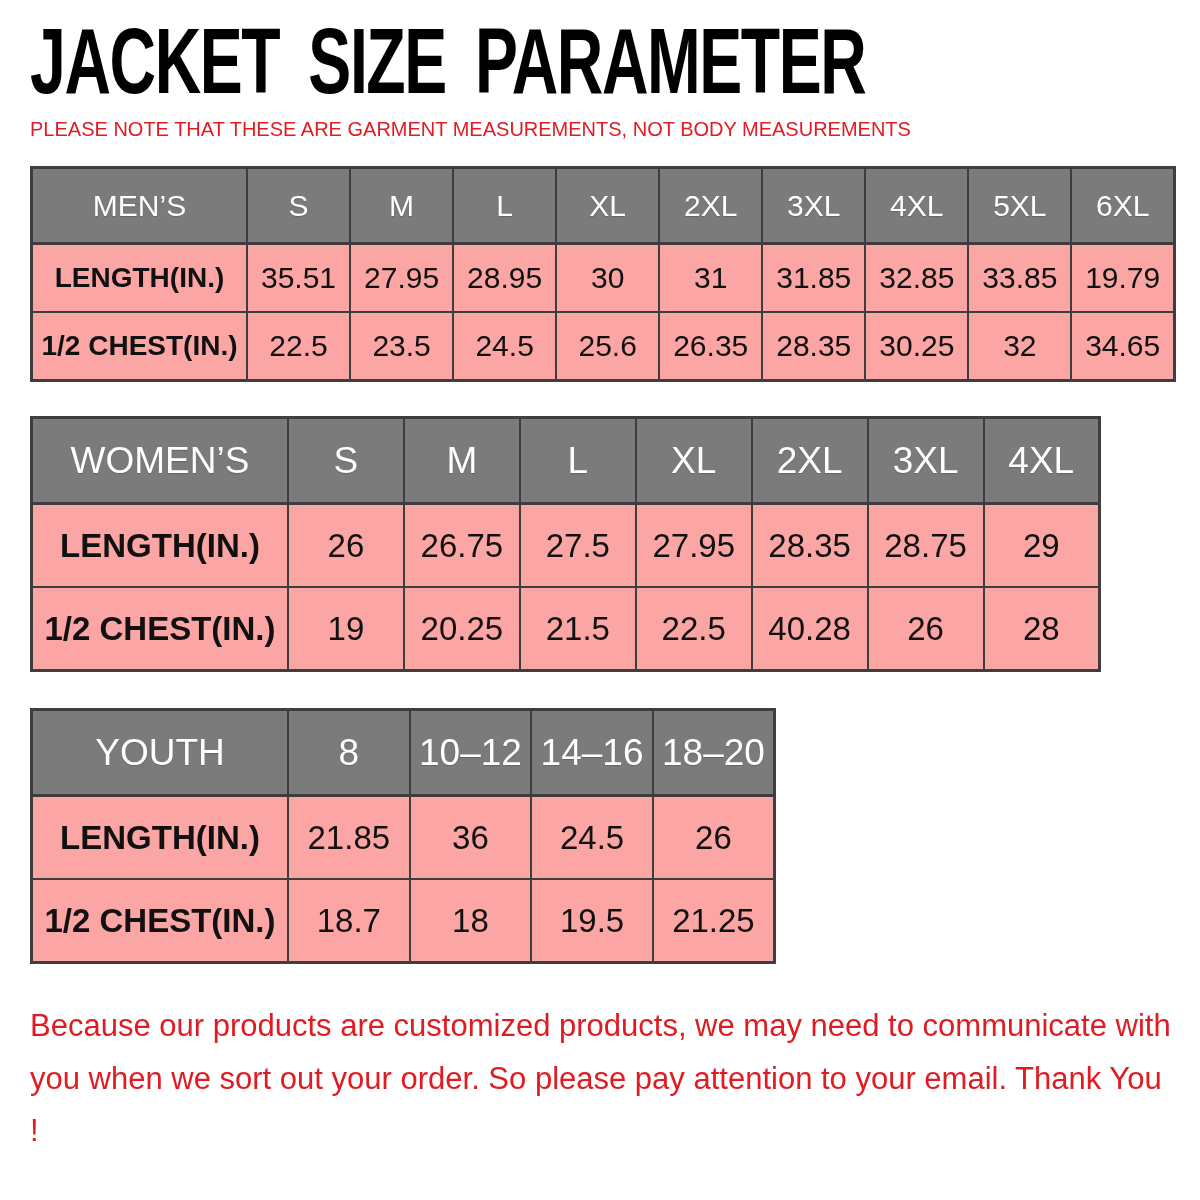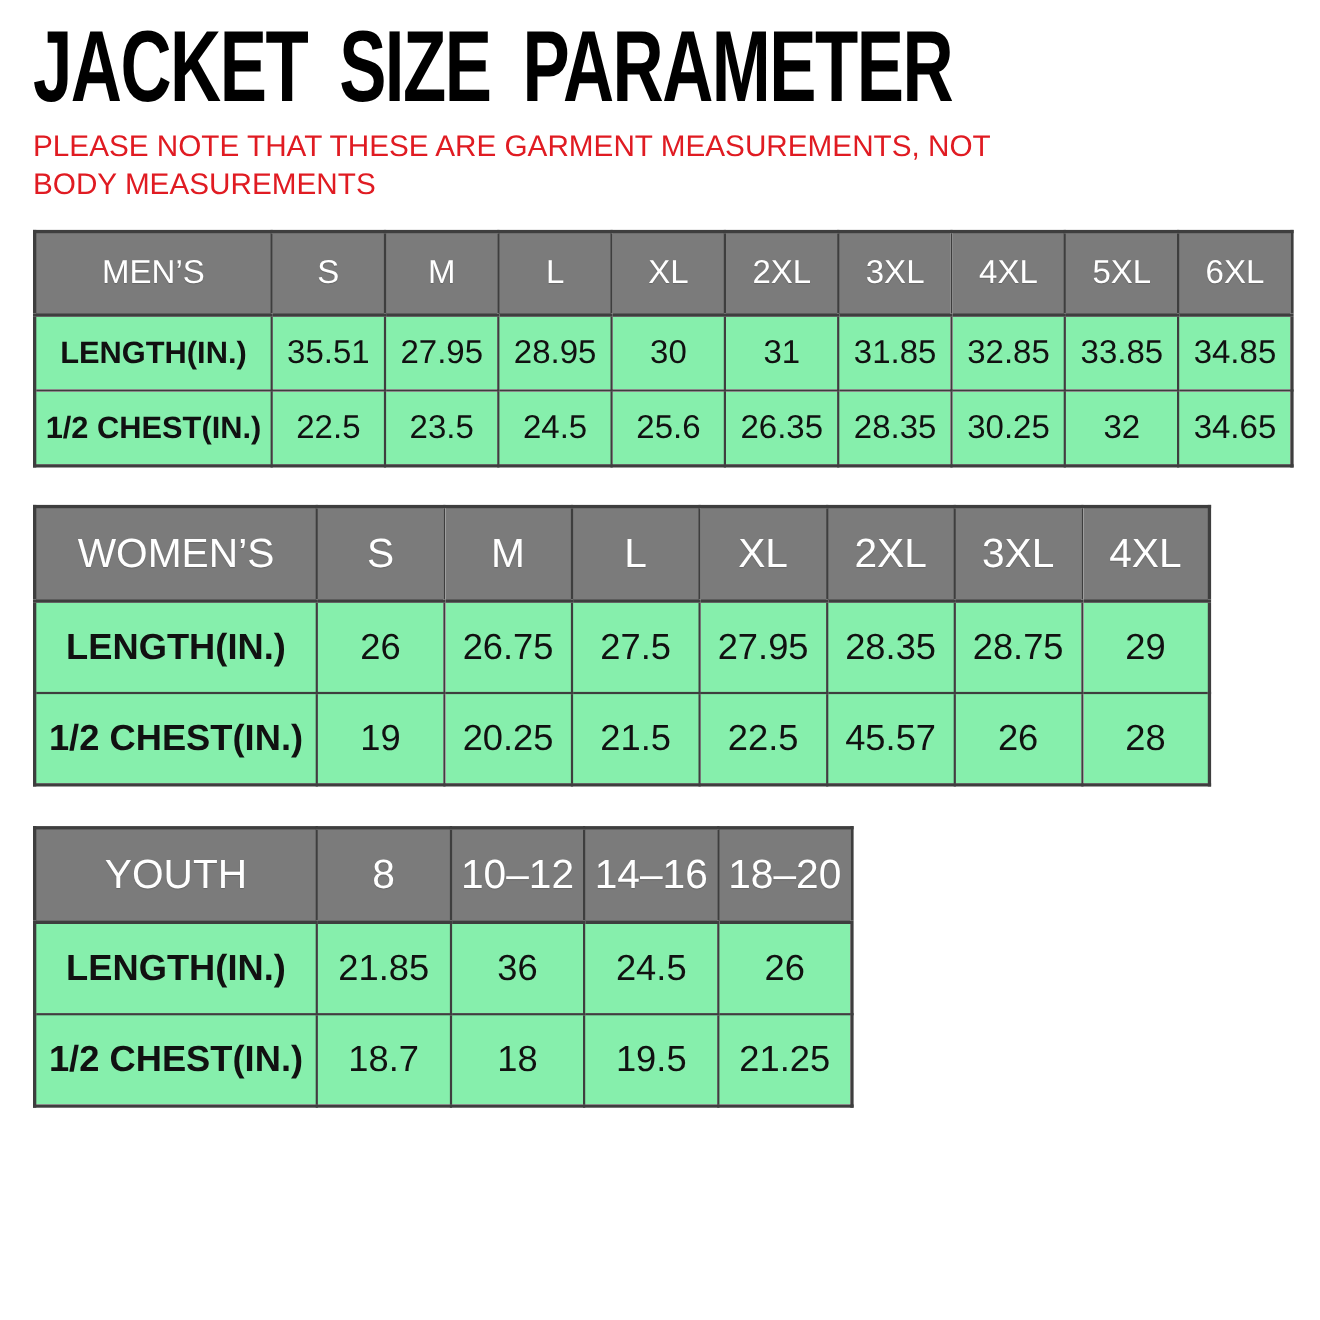--- a/index.html
+++ b/index.html
@@ -26,21 +26,21 @@
     letter-spacing: -2px;
     word-spacing: 18px;
     white-space: nowrap;
     transform: scale(0.70, 1);
     transform-origin: left top;
     color: #000000;
   }
   .note {
     margin: 18px 0 0 0;
     color: var(--accent-red, #e01b22);
-    font-size: 27px;
+    font-size: 20px;
     line-height: 1.25;
     max-width: 930px;
     letter-spacing: 0;
   }
   table.sizes {
     border-collapse: collapse;
     table-layout: fixed;
     border: 3px solid var(--border-dark, #3e3e3e);
   }
   table.sizes th, table.sizes td {
@@ -50,21 +50,21 @@
     padding: 0;
     overflow: hidden;
   }
   table.sizes thead th {
     background: var(--header-gray, #7b7b7b);
     color: var(--header-text, #ffffff);
     font-weight: 400;
     border-bottom-width: 3px;
     text-shadow: 0 1px 1px rgba(0,0,0,0.18);
   }
-  table.sizes tbody td { font-weight: 400; background: #86efac; margin-top: 25px; }
+  table.sizes tbody td { font-weight: 400; background: #fca5a5; margin-top: 25px; }
   table.sizes tbody td.rowlabel { font-weight: 700; }
 
   .t-mens { width: 1146px; margin-top: 24px; }
   .t-mens thead th { height: 73px; font-size: 30px; }
   .t-mens tbody td { height: 66px; font-size: 30px; }
   .t-mens .rowlabel { width: 213px; }
   .t-mens tbody td.rowlabel { font-size: 28px; }
 
   .t-womens { width: 1071px; margin-top: 34px; }
   .t-womens thead th { height: 83px; font-size: 37px; }
@@ -114,21 +114,21 @@
         <tr>
           <td class="rowlabel">LENGTH(IN.)</td>
           <td>35.51</td>
           <td>27.95</td>
           <td>28.95</td>
           <td>30</td>
           <td>31</td>
           <td>31.85</td>
           <td>32.85</td>
           <td>33.85</td>
-          <td>34.85</td>
+          <td>19.79</td>
         </tr>
         <tr>
           <td class="rowlabel">1/2 CHEST(IN.)</td>
           <td>22.5</td>
           <td>23.5</td>
           <td>24.5</td>
           <td>25.6</td>
           <td>26.35</td>
           <td>28.35</td>
           <td>30.25</td>
@@ -161,21 +161,21 @@
           <td>28.35</td>
           <td>28.75</td>
           <td>29</td>
         </tr>
         <tr>
           <td class="rowlabel">1/2 CHEST(IN.)</td>
           <td>19</td>
           <td>20.25</td>
           <td>21.5</td>
           <td>22.5</td>
-          <td>45.57</td>
+          <td>40.28</td>
           <td>26</td>
           <td>28</td>
         </tr>
       </tbody>
   </table>
 
   <table class="sizes t-youth">
     <thead>
       <tr>
           <th class="rowlabel">YOUTH</th>
@@ -196,14 +196,15 @@
         <tr>
           <td class="rowlabel">1/2 CHEST(IN.)</td>
           <td>18.7</td>
           <td>18</td>
           <td>19.5</td>
           <td>21.25</td>
         </tr>
       </tbody>
   </table>
 
+  <p class="foot-communication">Because our products are customized products, we may need to communicate with you when we sort out your order. So please pay attention to your email. Thank You !</p>
 
 </div>
 
 </body></html>

